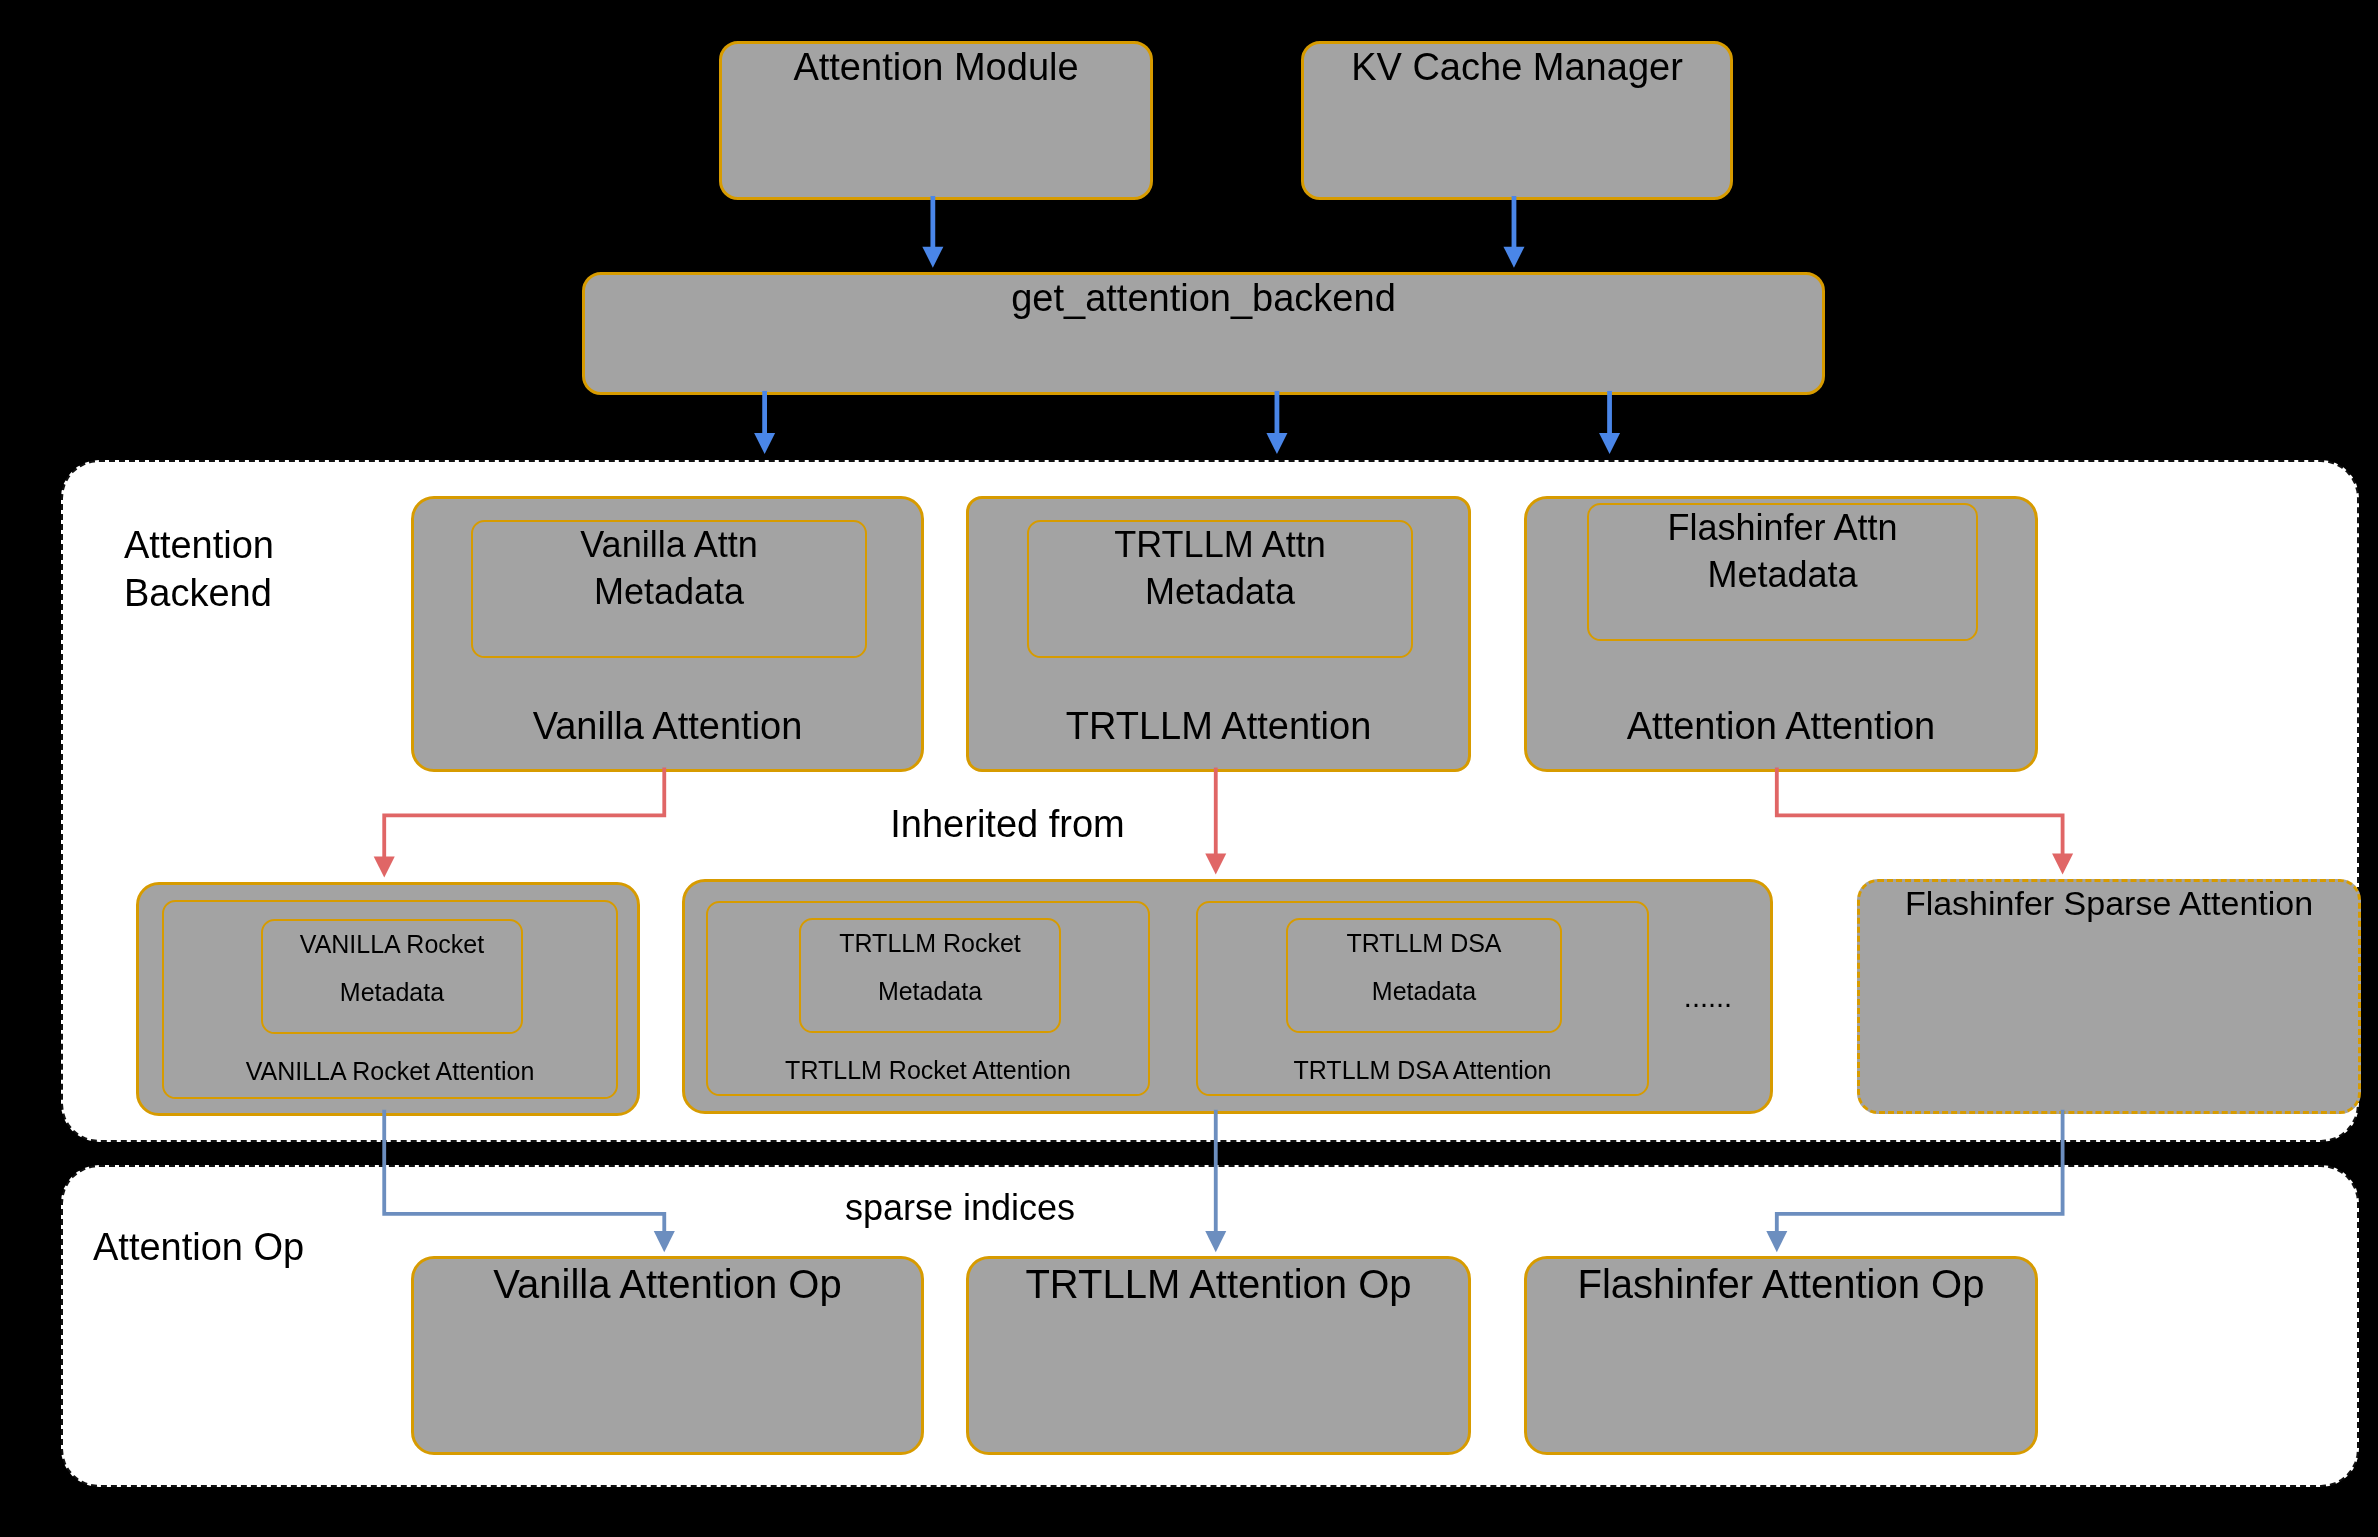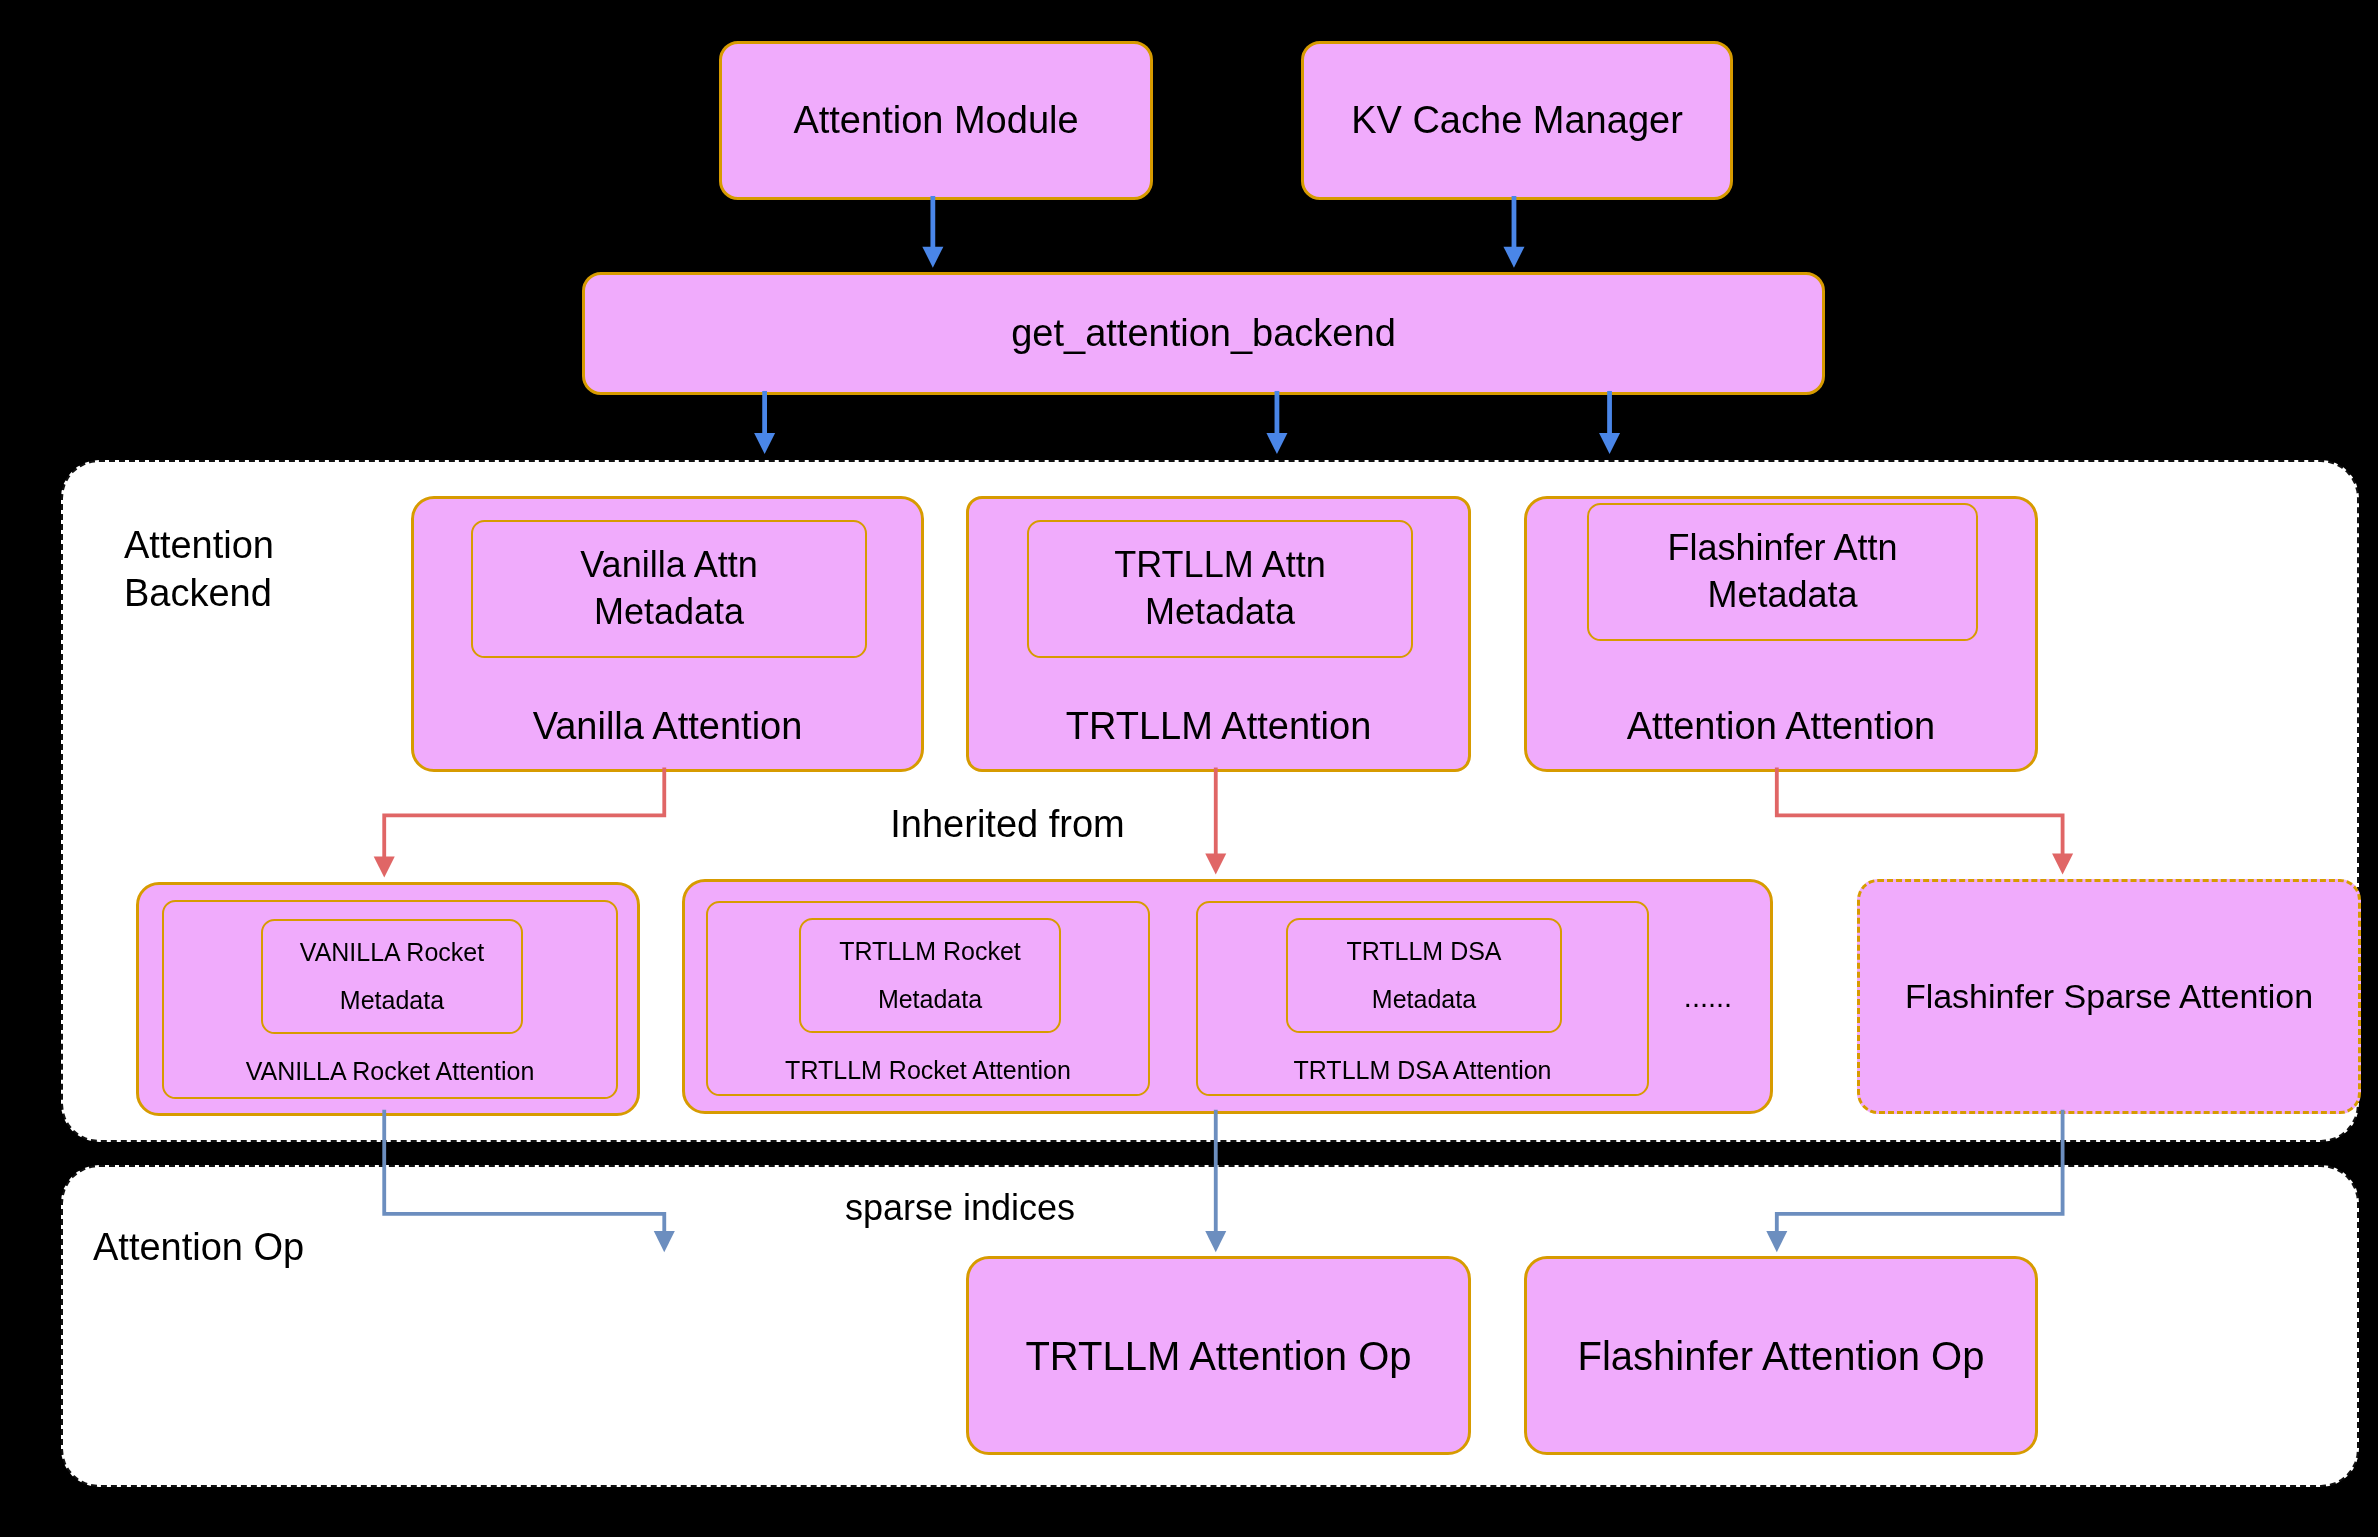--- a/index.html
+++ b/index.html
@@ -4,22 +4,22 @@
 <style>
   html,body{margin:0;padding:0;background:#000;}
   .canvas{
     position:relative;width:2378px;height:1537px;background:#000000;
     font-family:"Liberation Sans",sans-serif;color:#000;overflow:hidden;
   }
   .panel{
     position:absolute;background:#ffffff;border:2.9px dashed #111111;border-radius:38px;
   }
   .obox{
-    position:absolute;background:#f0abfc;border:3.8px solid #d79b00;border-radius:19px;
-    display:flex;align-items:center;justify-content:center;text-align:center;
+    position:absolute;background:#a3a3a3;border:3.8px solid #d79b00;border-radius:19px;
+    display:flex;justify-content:center;text-align:center;
   }
   .obox.thin{border-width:2.9px;border-radius:13.4px;}
   .obox.dashed{border:3.8px dashed #d79b00;}
   .ml{white-space:pre-line;}
   .lbl{position:absolute;color:#000;}
   .boxname{position:absolute;left:0;right:0;text-align:center;}
   .f40{font-size:38px;line-height:1.25;}
   .f42{font-size:40px;line-height:1.25;}
   .f38{font-size:36px;line-height:1.3;}
   .f36{font-size:34px;line-height:1.25;}
@@ -107,20 +107,23 @@
   <div class="obox dashed f36" style="left:1813px;top:879px;width:498px;height:229px;border-radius:21px;margin-left:44px;">
     <span>Flashinfer Sparse Attention</span>
   </div>
 
   <div class="panel" style="left:61px;top:1165px;width:2294px;height:318px;"></div>
 
   <div class="lbl f40" style="left:93px;top:1224px;">Attention Op</div>
 
   <div class="lbl f38" style="left:845px;top:1185px;width:325px;text-align:left;">sparse indices</div>
 
+  <div class="obox f42" style="left:411px;top:1256px;width:507px;height:193px;border-radius:23px;">
+    <span>Vanilla Attention Op</span>
+  </div>
 
   <div class="obox f42" style="left:966px;top:1256px;width:499px;height:193px;border-radius:23px;">
     <span>TRTLLM Attention Op</span>
   </div>
 
   <div class="obox f42" style="left:1524px;top:1256px;width:508px;height:193px;border-radius:23px;">
     <span>Flashinfer Attention Op</span>
   </div>
 
   <svg class="connectors" width="2378" height="1537" viewBox="0 0 2488 1608">

